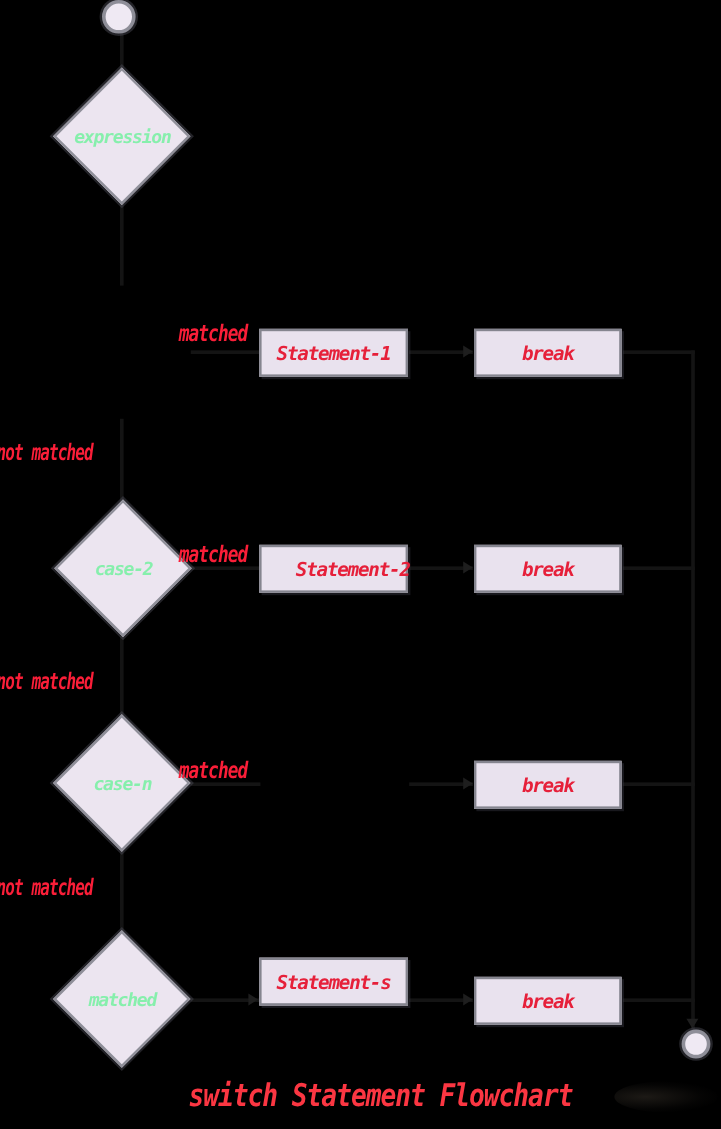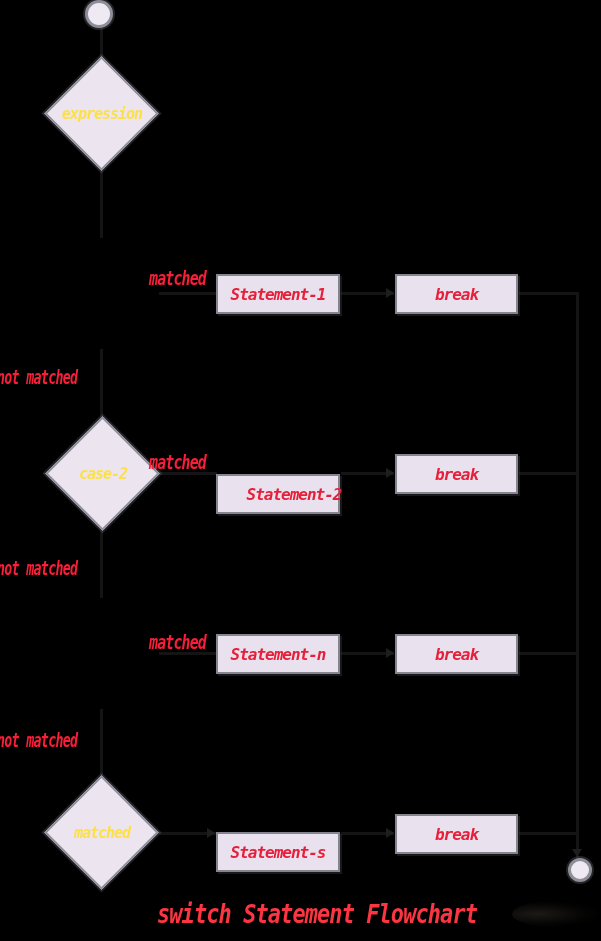--- a/index.html
+++ b/index.html
@@ -20,21 +20,21 @@
     position:absolute;left:17px;top:16px;width:81px;height:81px;
     background:#ece5f0;border:2px solid #8f8f99;
     transform:rotate(45deg);
     box-shadow:0 0 0 2px rgba(88,88,100,.4);
     box-sizing:border-box;
   }
   .diamond-label{
     position:absolute;left:0;top:0;width:116px;height:114px;
     display:flex;align-items:center;justify-content:center;
     font:bold italic 15px "DejaVu Sans Mono",monospace;
-    color:#fde047;letter-spacing:-1px;
+    color:#86efac;letter-spacing:-1px;
   }
   
   .flowbox{
     position:absolute;height:40px;box-sizing:border-box;
     background:#e9e2ee;border:2px solid #85858f;
     box-shadow:2px 2px 0 rgba(70,70,82,.35);
     display:flex;align-items:center;justify-content:center;
     font:bold italic 16px "DejaVu Sans Mono",monospace;
     color:#e6203a;letter-spacing:-1px;white-space:nowrap;
   }
@@ -120,34 +120,37 @@
   <div class="edge-label" style="left:149px;top:270px;">matched</div>
   <div class="flowbox stmt" style="top:274px;">Statement-1</div>
   <div class="flowbox brk" style="top:274px;">break</div>
   <div class="edge-label notm" style="left:-3px;top:369px;">not matched</div>
 
   <div class="diamond-wrap" style="left:45px;top:417px;text-align:right;">
     <div class="diamond-shape"></div>
     <div class="diamond-label">case-2</div>
   </div>
   <div class="edge-label" style="left:149px;top:454px;">matched</div>
-  <div class="flowbox stmt" style="top:474px;padding-left:32px;">Statement-2</div>
+  <div class="flowbox stmt" style="top:454px;padding-left:32px;">Statement-2</div>
   <div class="flowbox brk" style="top:454px;">break</div>
   <div class="edge-label notm" style="left:-3px;top:560px;">not matched</div>
 
+  <div class="diamond-wrap" style="left:44px;top:596px;">
+    <div class="diamond-shape"></div>
+    <div class="diamond-label">case-n</div>
+  </div>
   <div class="edge-label" style="left:149px;top:634px;">matched</div>
-  <div class="flowbox stmt" style="top:634px;">Statement-n</div>
   <div class="flowbox brk" style="top:634px;">break</div>
   <div class="edge-label notm" style="left:-3px;top:732px;">not matched</div>
 
   <div class="diamond-wrap" style="left:44px;top:776px;">
     <div class="diamond-shape"></div>
     <div class="diamond-label">matched</div>
   </div>
-  <div class="flowbox stmt" style="top:832px;">Statement-s</div>
+  <div class="flowbox stmt" style="top:798px;">Statement-s</div>
   <div class="flowbox brk" style="top:814px;">break</div>
 
   <div class="terminator" style="left:568px;top:858px;width:24px;height:24px;"></div>
 
   <div class="diagram-title">switch Statement Flowchart</div>
   <div class="watermark-smudge"></div>
 
 </div>
 
 </body></html>

